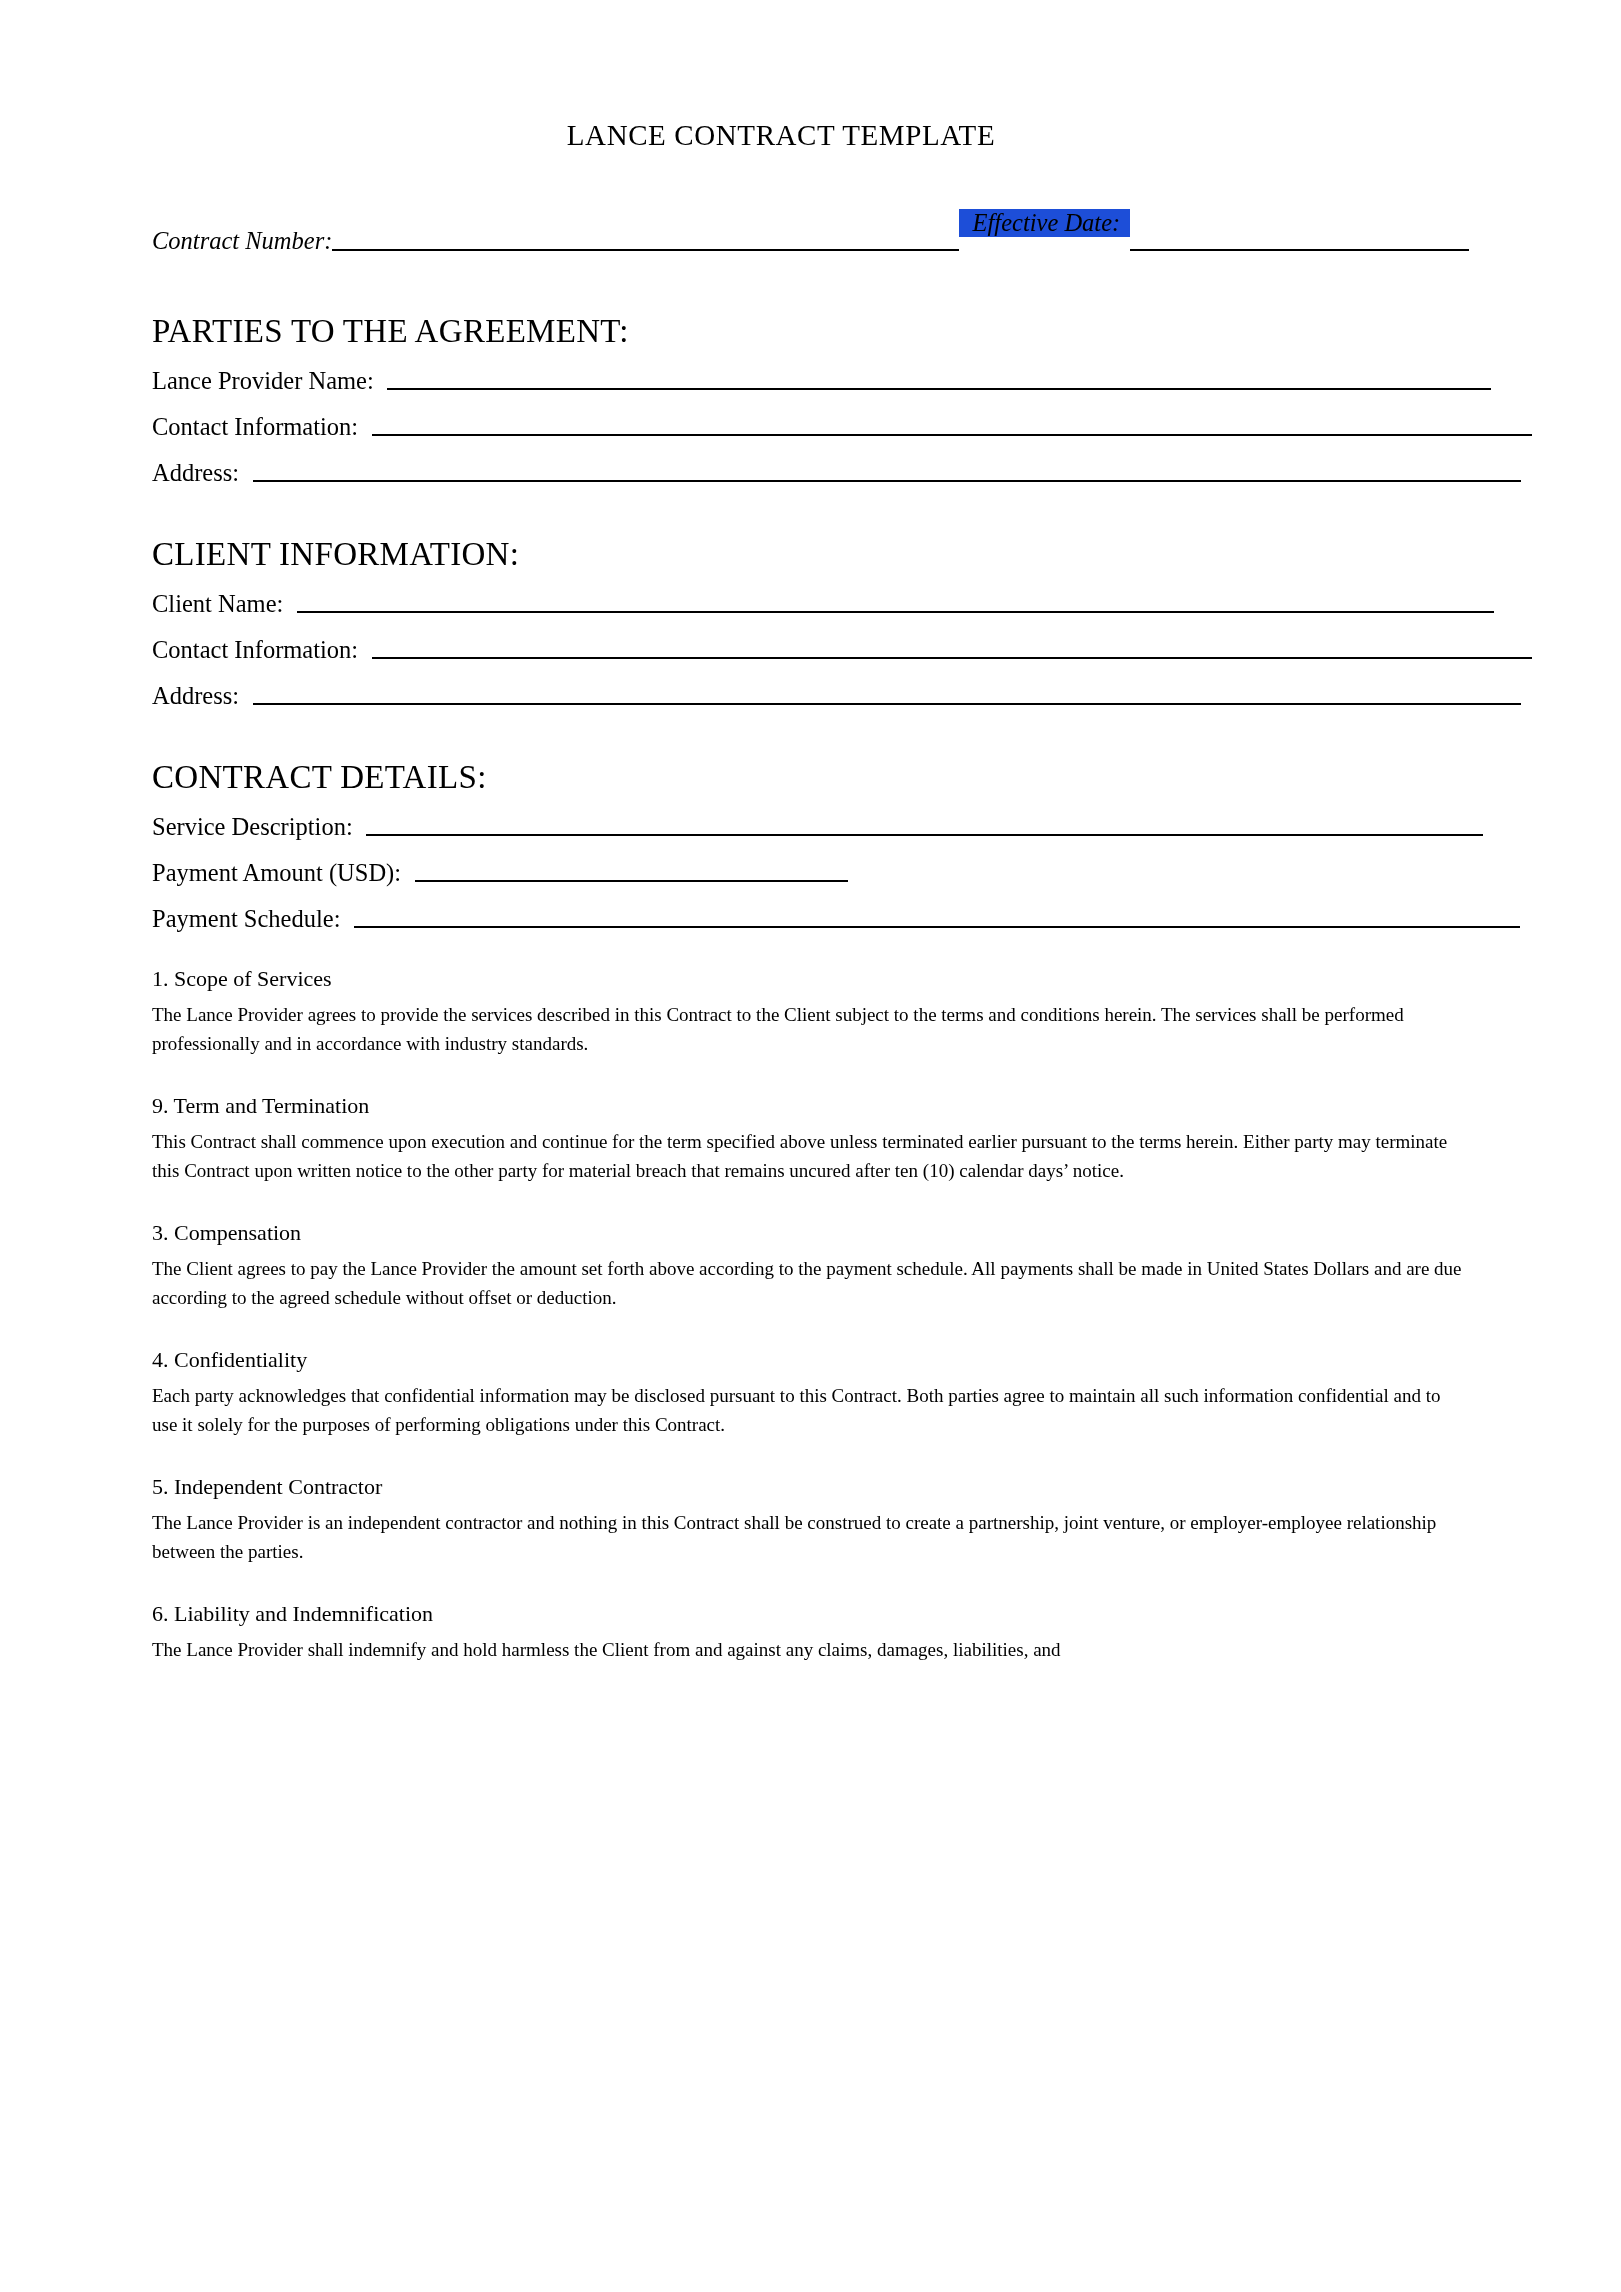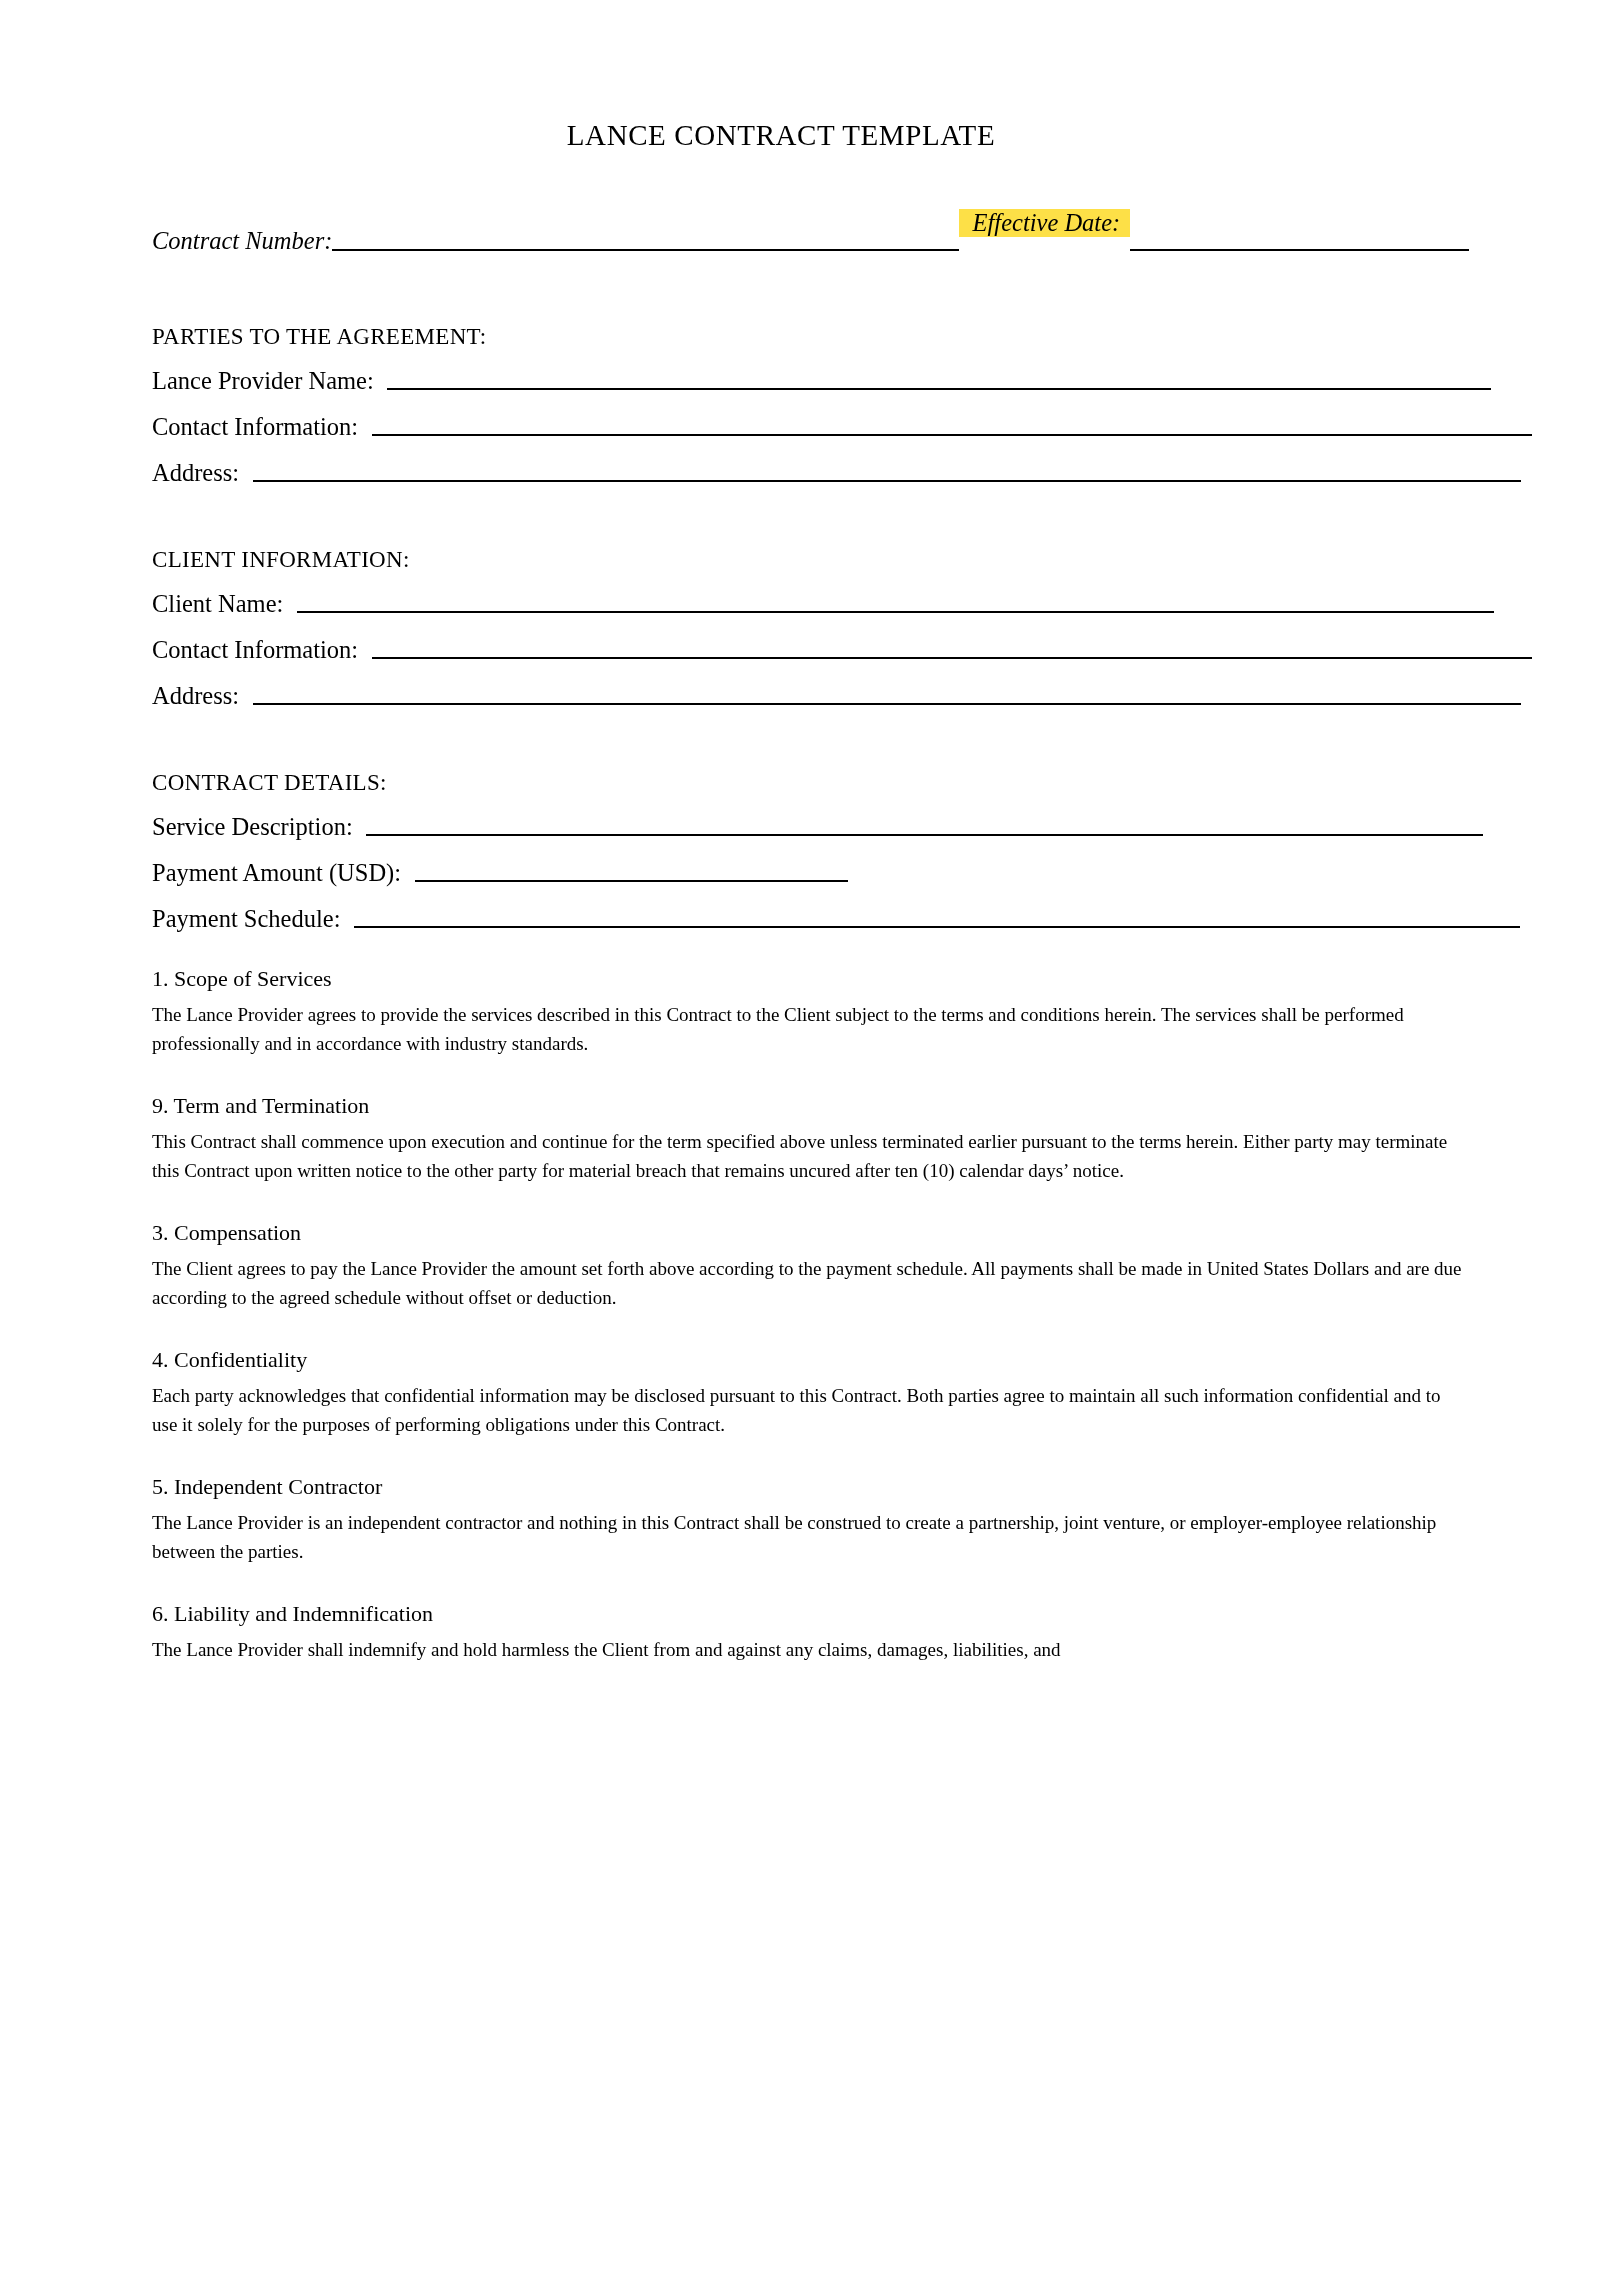--- a/index.html
+++ b/index.html
@@ -78,35 +78,35 @@
     content: "";
     position: absolute;
     left: 0;
     right: 0;
     bottom: 3.9px;
     border-bottom: 2.9px solid #000000;
   }
   .header-row .eff-label {
     position: relative;
     z-index: 2;
-    background: #fde047;
+    background: #1d4ed8;
     padding: 0 9.8px 0 13.7px;
     white-space: nowrap;
     align-self: flex-start;
   }
   .header-row .eff-rule {
     flex: 0 0 339px;
     border-bottom: 2.9px solid #000000;
     height: 0;
     margin-bottom: 3.9px;
   }
 
   
   .block-heading {
-    font-size: 23px;
+    font-size: 33px;
     letter-spacing: 0.3px;
     margin: 0;
     line-height: 1.0;
     height: 46px;
     display: flex;
     align-items: flex-end;
   }
   .block {
     margin-top: 39px;
   }

